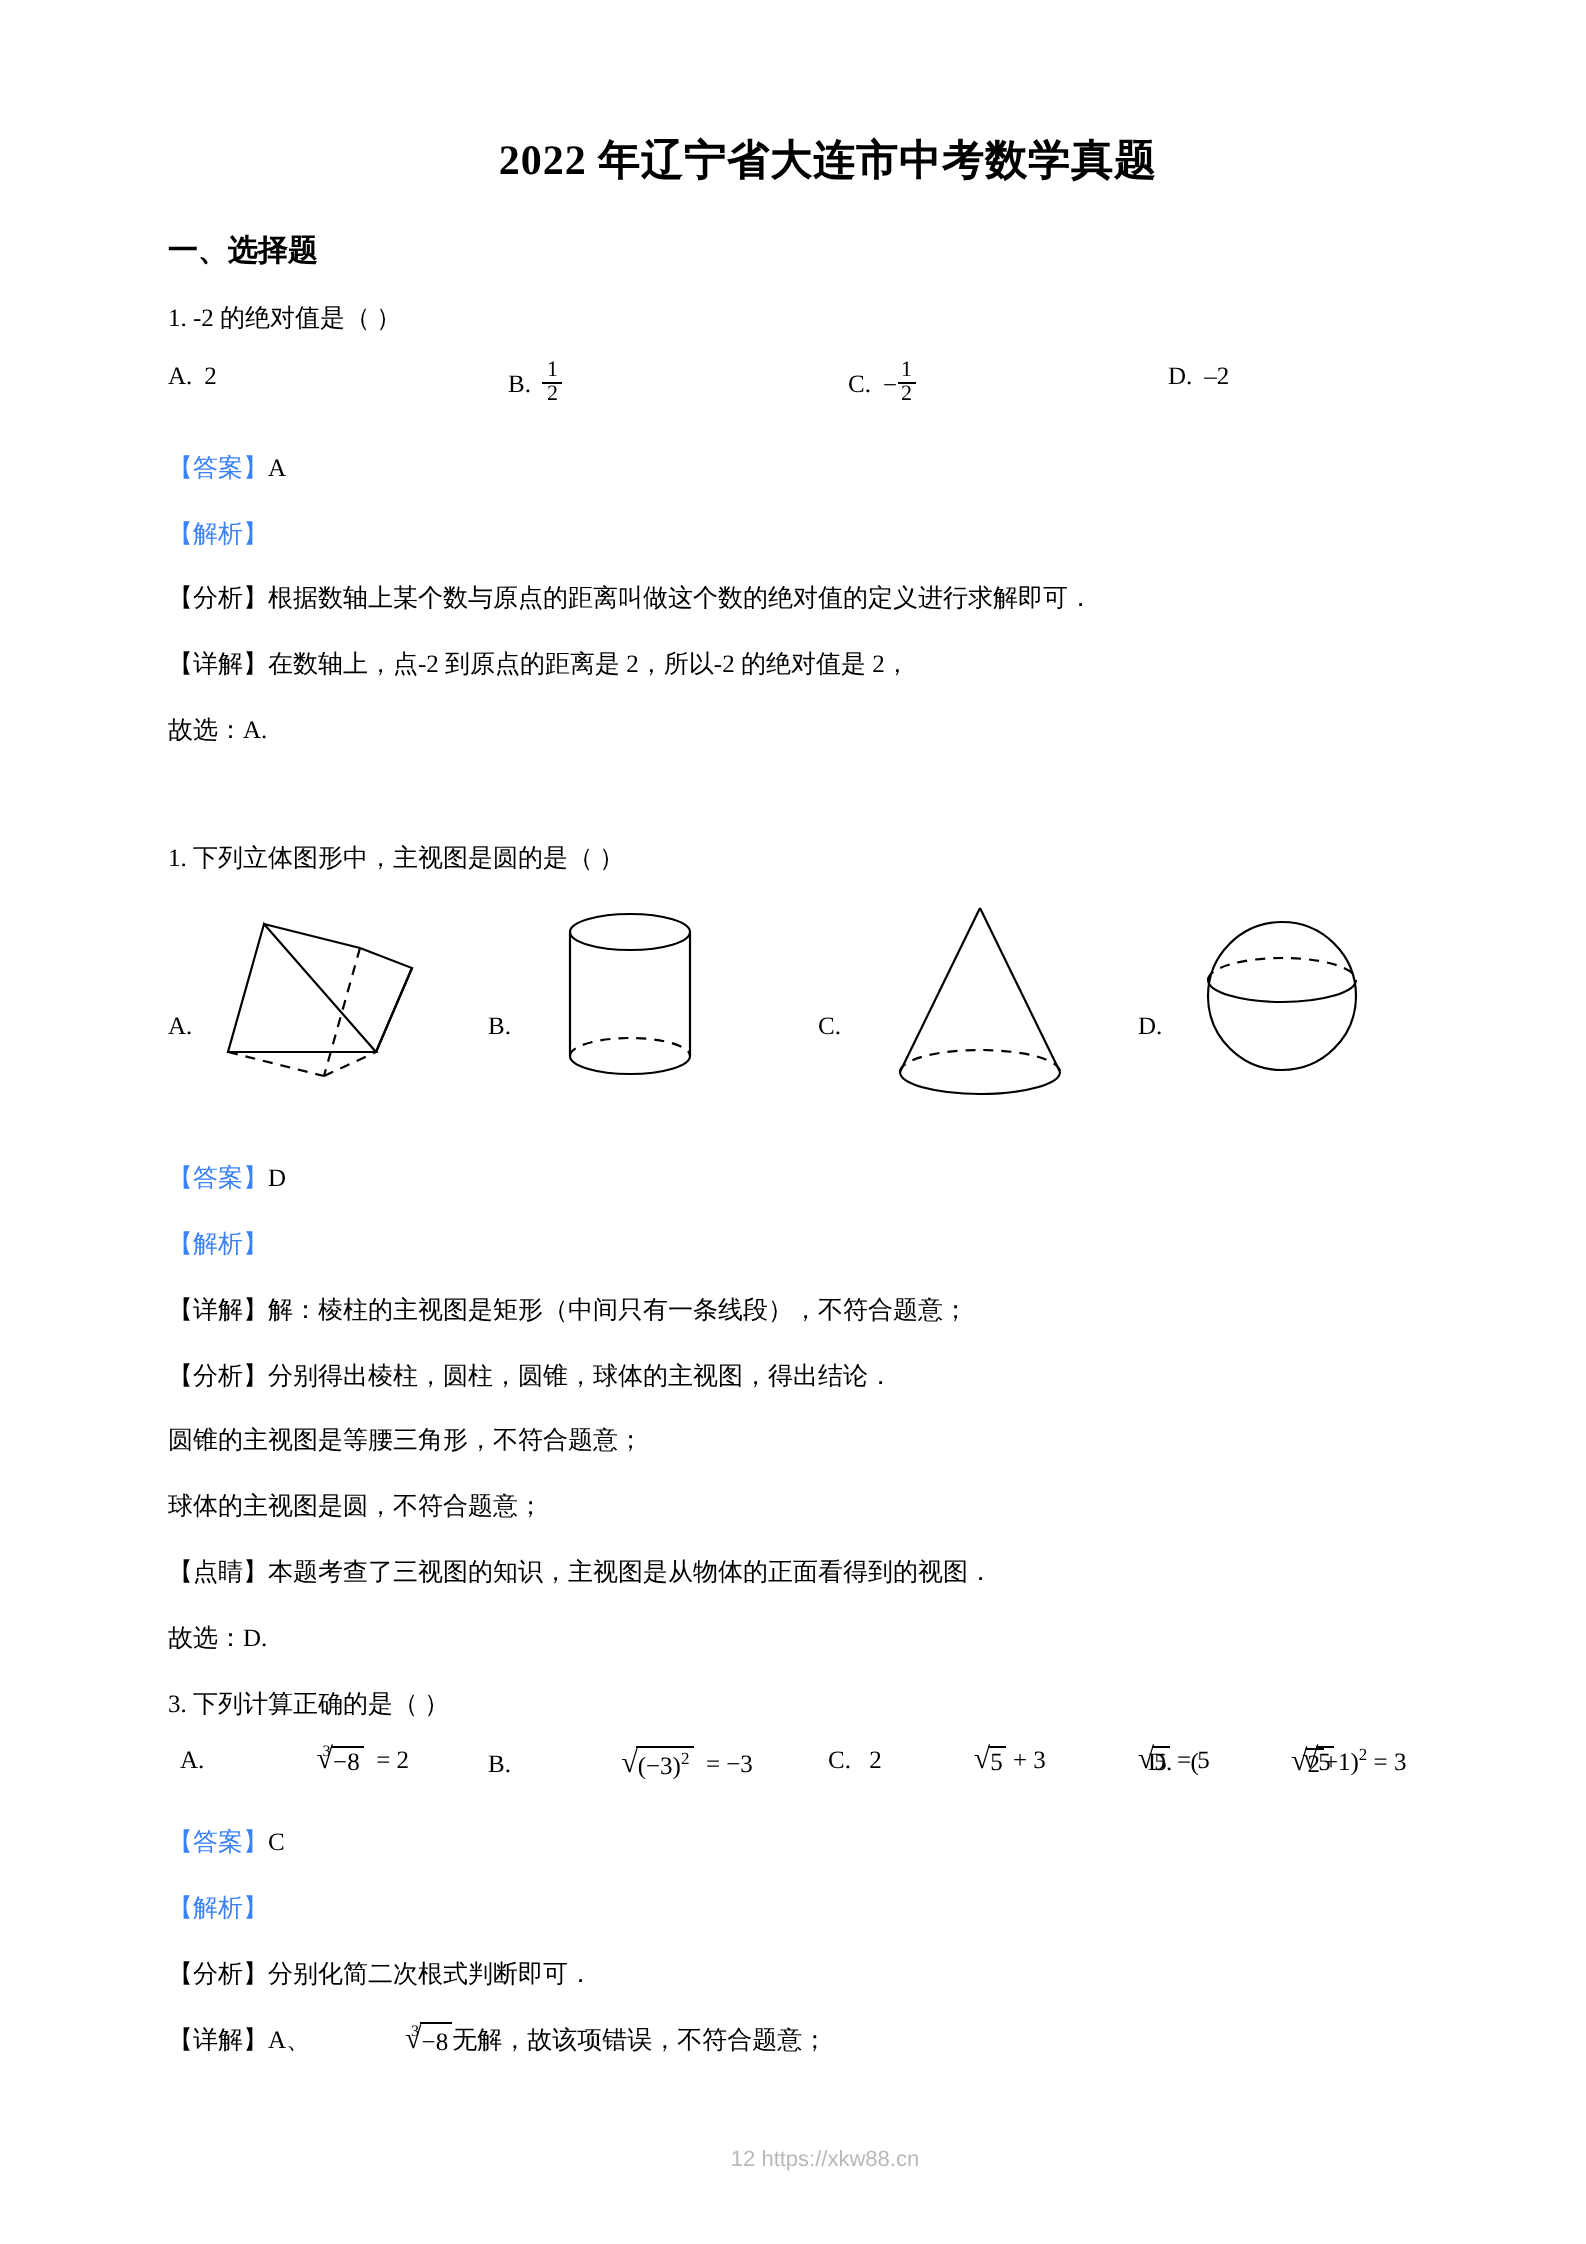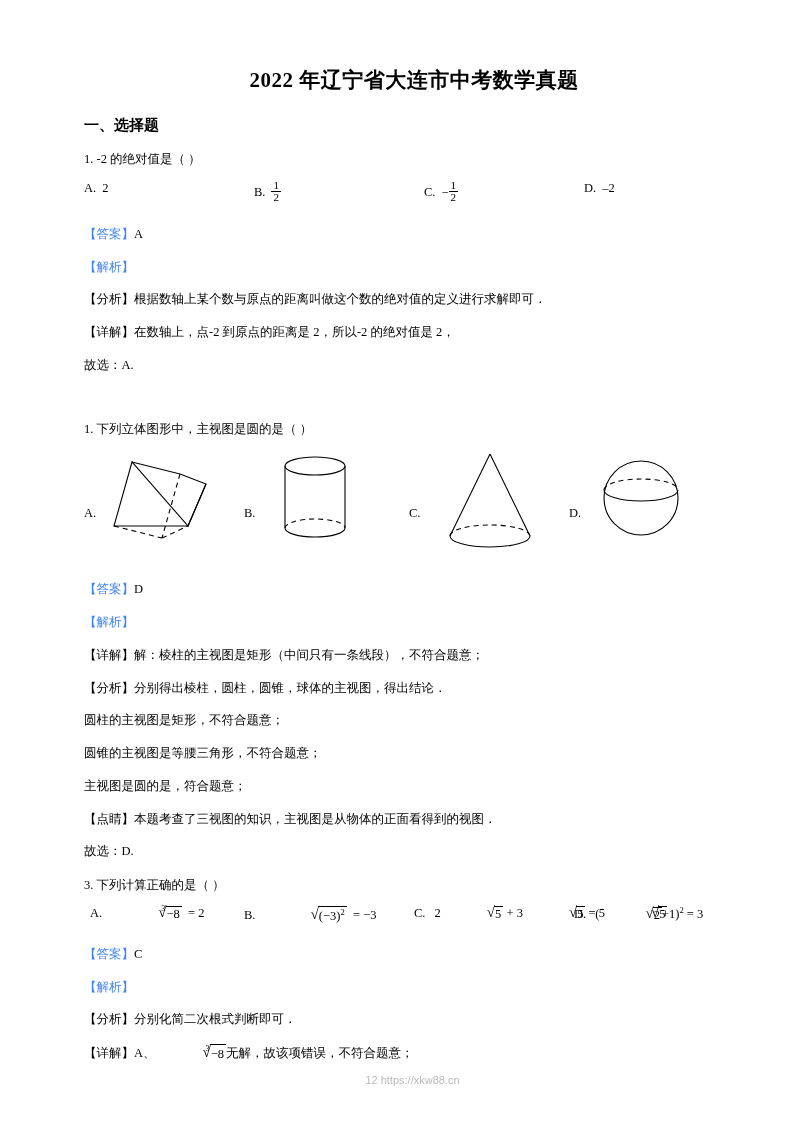--- a/index.html
+++ b/index.html
@@ -228,23 +228,22 @@
     </div>
 
     <div class="ans-line" style="margin-top:22px;">
       <span class="tag">【答案】</span><span>D</span>
     </div>
     <div class="ans-line">
       <span class="tag">【解析】</span>
     </div>
     <div class="ans-line">【详解】解：棱柱的主视图是矩形（中间只有一条线段），不符合题意；</div>
     <div class="ans-line">【分析】分别得出棱柱，圆柱，圆锥，球体的主视图，得出结论．</div>
-    <div class="ans-line">圆柱的主视图是矩形，不符合题意；</div>
     <div class="ans-line">圆锥的主视图是等腰三角形，不符合题意；</div>
-    <div class="ans-line">主视图是圆的是，符合题意；</div>
+    <div class="ans-line">球体的主视图是圆，不符合题意；</div>
     <div class="ans-line">【点睛】本题考查了三视图的知识，主视图是从物体的正面看得到的视图．</div>
     <div class="ans-line">故选：D.</div>
 
     <div class="q-line">3. 下列计算正确的是（      ）</div>
 
     <div class="opt-row" style="height:26px; margin-top:10px;">
       <span class="opt mathline" style="left:6px;">
         <span class="lab">A.</span>
         <span class="sqrt-wrap"><span class="rootidx">3</span><span class="radic">√</span><span class="rad-body">−8</span></span>
         <span>&nbsp;= 2</span>

